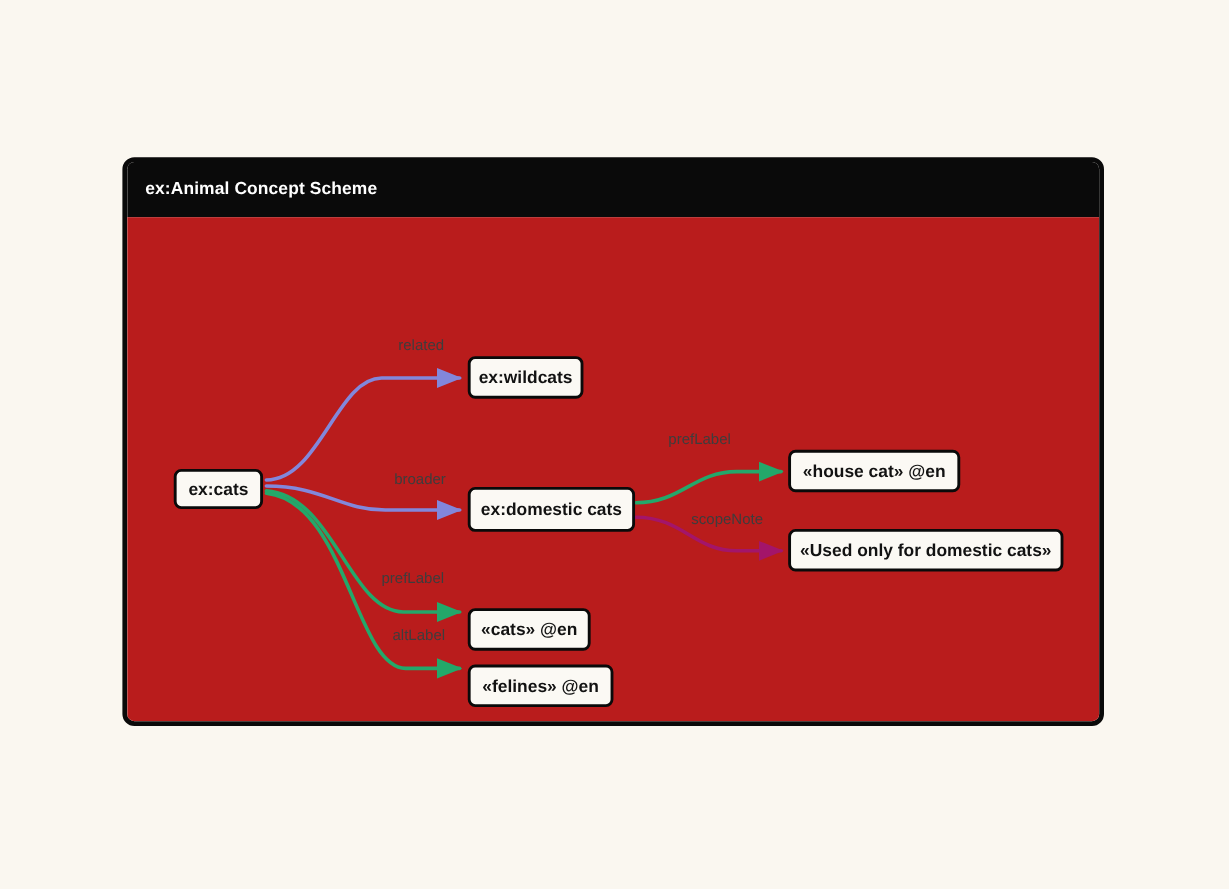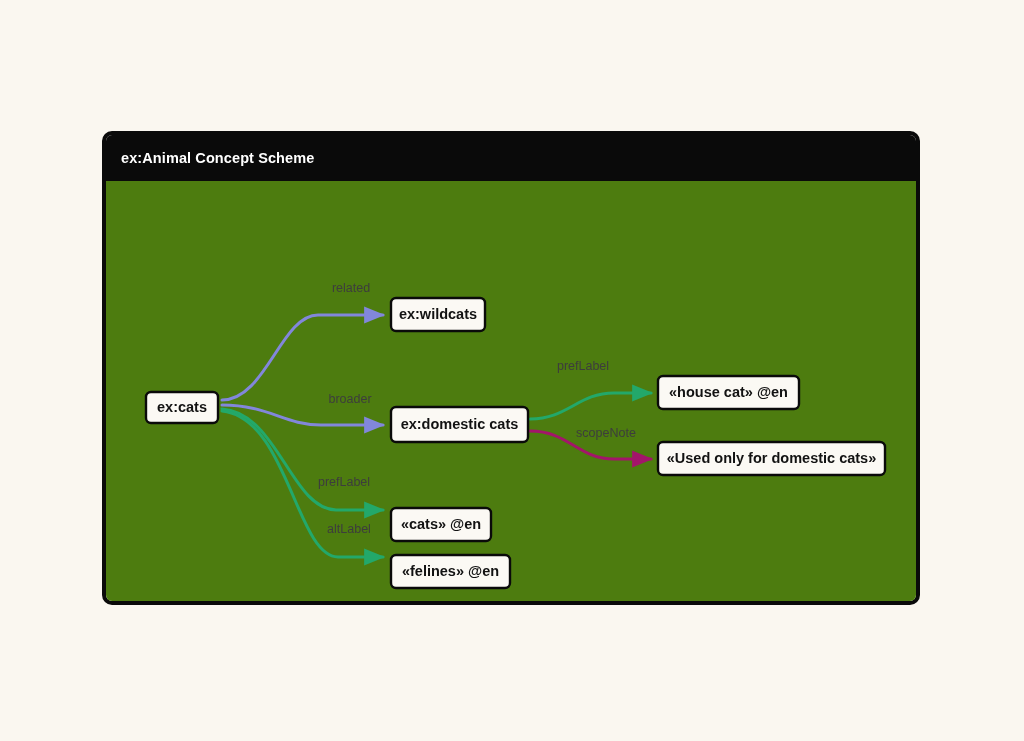--- a/index.html
+++ b/index.html
@@ -48,21 +48,21 @@
     font-weight: bold;
     letter-spacing: 0.1px;
     padding-left: 15px;
   }
   #canvas-area {
     position: absolute;
     left: 0;
     top: 46px;
     right: 0;
     bottom: 0;
-    background: #4d7c0f;
+    background: #b91c1c;
   }
   svg#graph {
     display: block;
     width: 810px;
     height: 420px;
   }
   .edge-path {
     fill: none;
     stroke-width: 3;
     stroke-linecap: round;

